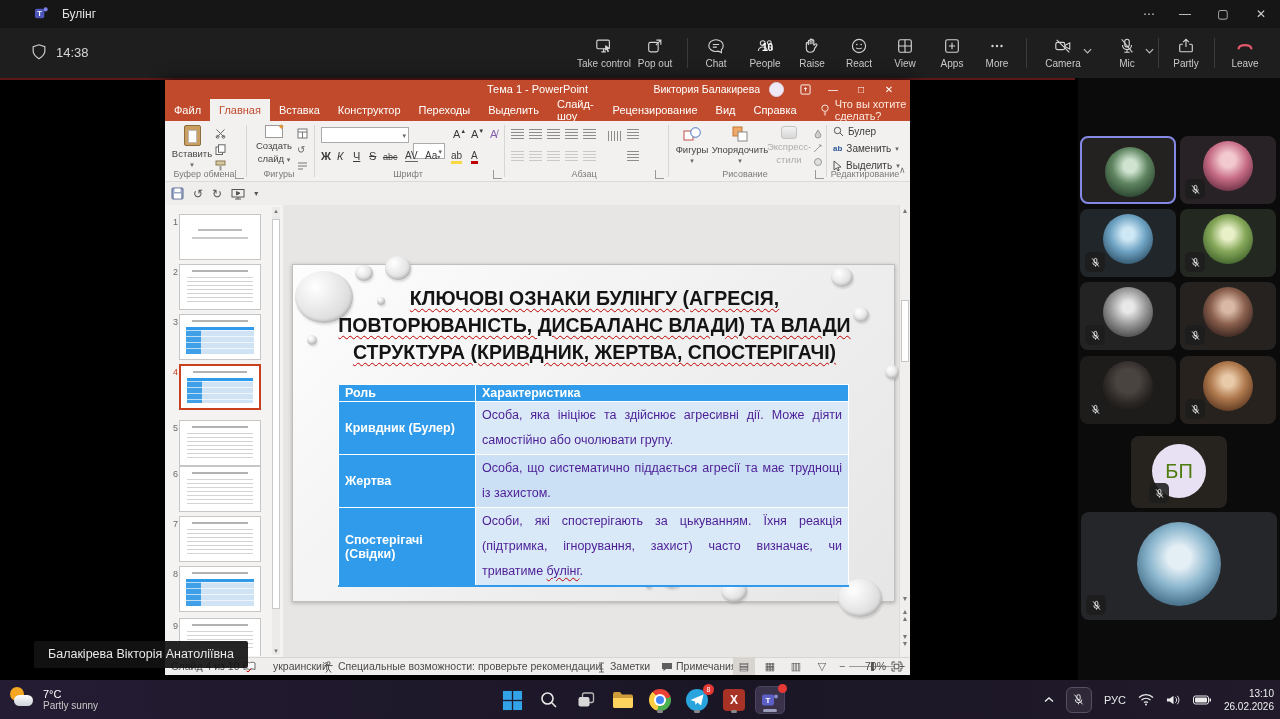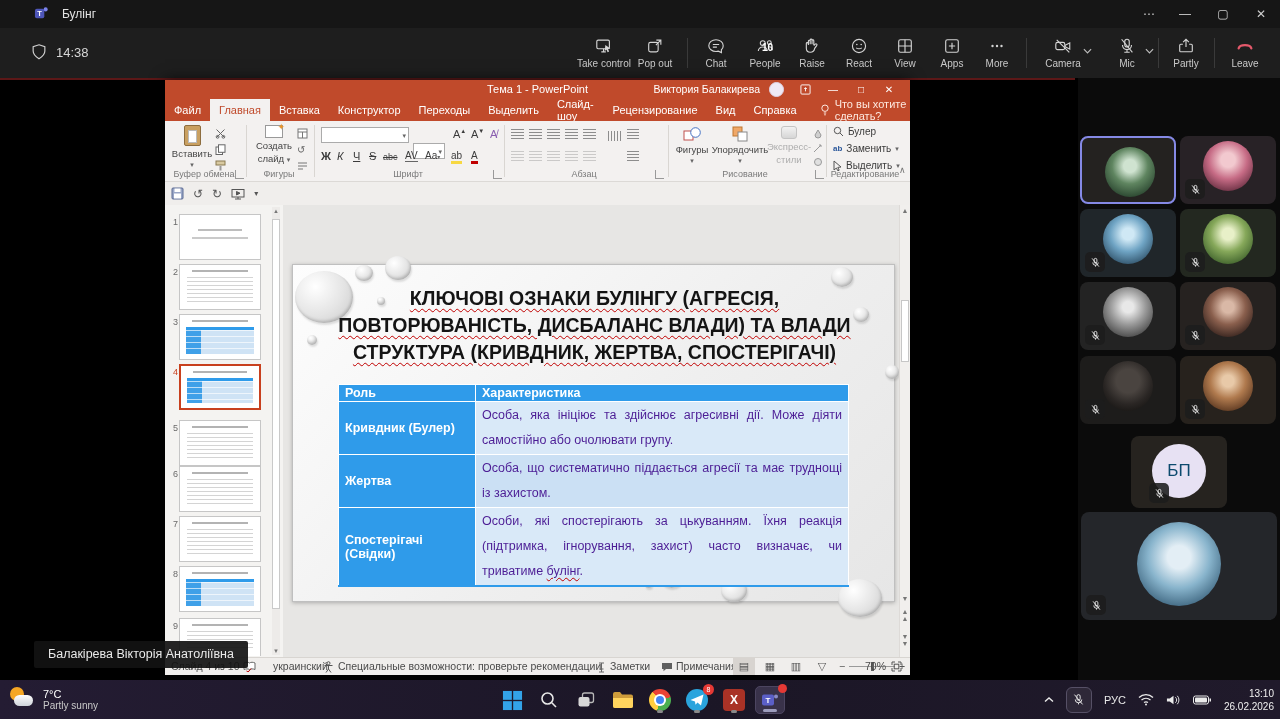--- a/index.html
+++ b/index.html
@@ -84,21 +84,21 @@
 .viewbtn{top:0;width:22px;height:17px;color:#555;font-size:11px;text-align:center;line-height:17px}
 .viewbtn.on{background:#D8D4D0}
 
 .presenter{left:34px;top:563px;height:27px;line-height:27px;background:rgba(18,18,18,.92);color:#e9e9e9;font-size:12.5px;padding:0 14px;border-radius:2px}
 
 .rail{left:1078px;top:78px;width:202px;height:602px;background:#0b0b0b}
 .tile{position:absolute;border-radius:8px;background:#242220;overflow:hidden}
 .tile.active{border:2px solid #8589E5}
 .pav{position:absolute;border-radius:50%}
 .mute{position:absolute;left:5px;bottom:5px;width:20px;height:20px;border-radius:5px;background:rgba(28,28,28,.88);display:flex;align-items:center;justify-content:center}
-.initials{position:absolute;left:50%;top:8px;transform:translateX(-50%);width:54px;height:54px;border-radius:50%;background:#E7E1F3;color:#0c4a6e;font-size:17px;display:flex;align-items:center;justify-content:center}
+.initials{position:absolute;left:50%;top:8px;transform:translateX(-50%);width:54px;height:54px;border-radius:50%;background:#E7E1F3;color:#4d7c0f;font-size:20px;display:flex;align-items:center;justify-content:center}
 
 .taskbar{left:0;top:680px;width:1280px;height:39px;background:linear-gradient(90deg,#241C33,#1B1626 55%,#201A2B);color:#fff}
 .tkico{top:6px;width:30px;height:28px;display:flex;align-items:center;justify-content:center}
 .dash{position:absolute;bottom:1px;left:50%;transform:translateX(-50%);width:6px;height:3px;border-radius:2px;background:#8a8a8a}
 .tmbox{background:#39324A;border:1px solid #4c4560;border-radius:5px}
 .tmbox .dash{width:14px;background:#9d9dbd}
 .wx{left:8px;top:6px;display:flex;align-items:center;gap:7px}
 .wicon{width:28px;height:26px;position:relative}
 .sun{position:absolute;left:2px;top:1px;width:14px;height:14px;border-radius:50%;background:#F5A623}
 .cloud{position:absolute;left:6px;top:9px;width:19px;height:11px;border-radius:7px;background:linear-gradient(#fdfdfd,#cfd4da)}

